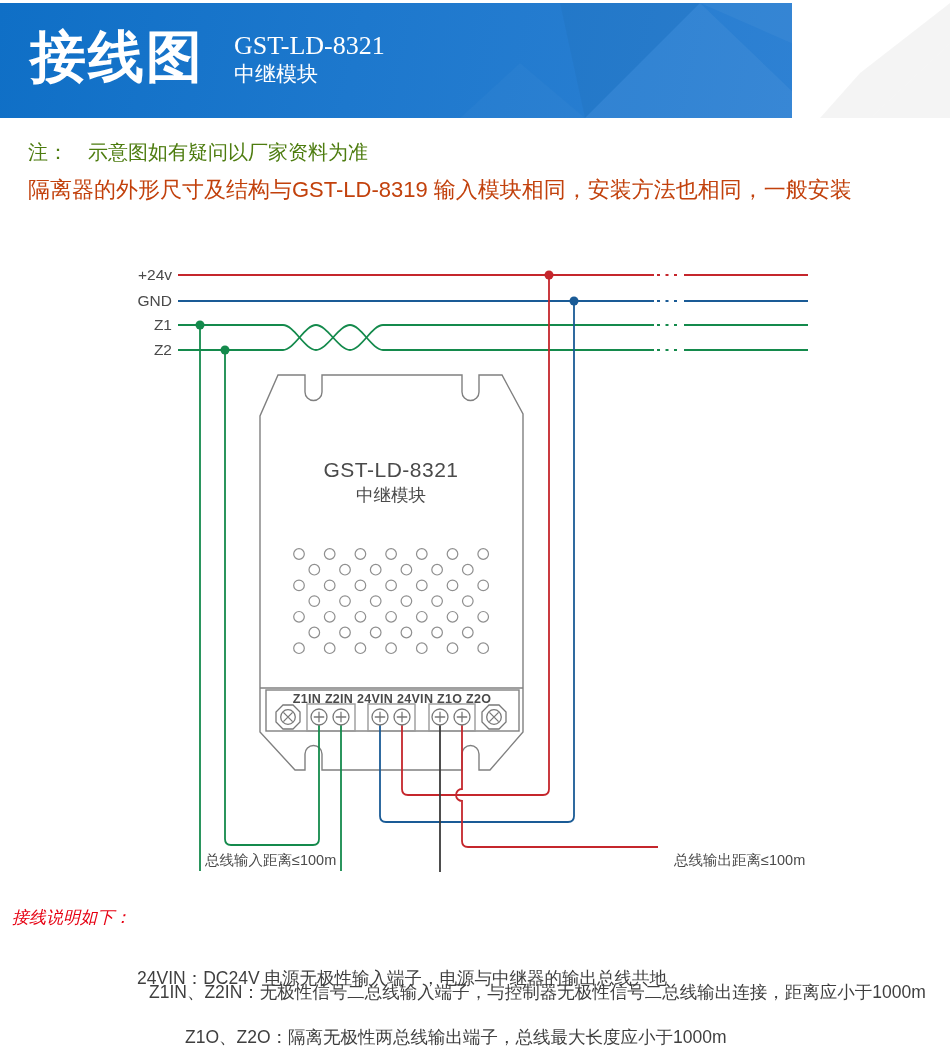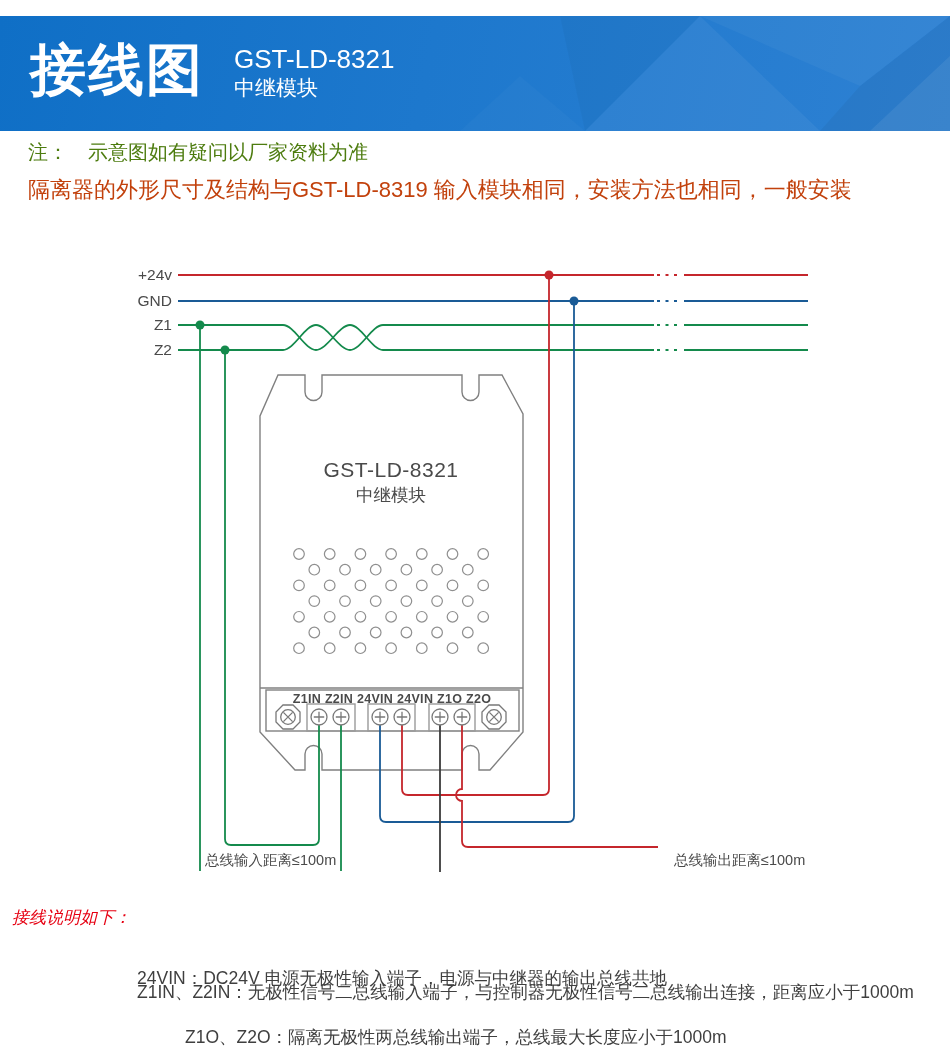--- a/index.html
+++ b/index.html
@@ -1,41 +1,41 @@
 <!DOCTYPE html>
 <html><head>
 <meta charset="utf-8">
 <style>
   html,body{margin:0;padding:0;background:#ffffff;}
   body{font-family:"Liberation Sans","DejaVu Sans",sans-serif;}
   #page{position:relative;width:950px;height:1047px;background:#fff;overflow:hidden;}
 
   
-  .header{position:absolute;left:0;top:16px;width:950px;height:115px;
-          background:linear-gradient(102deg,#0f6fc6 0%,#1d78cd 45%,#2e81d3 100%);}
+  .header{position:absolute;left:0;top:3px;width:792px;height:115px;
+          background:linear-gradient(102deg,#0f6fc6 0%,#1d78cd 45%,#2e81d3 100%);font-family:Liberation Serif, serif;}
   .header svg{position:absolute;left:0;top:0;}
   .header-title{position:absolute;left:30px;top:17px;color:#fff;font-size:56px;font-weight:bold;letter-spacing:2px;}
   .header-sub{position:absolute;left:234px;top:28px;color:#fff;}
   .header-model{font-size:26px;line-height:30px;}
   .header-type{font-size:21px;line-height:27px;}
 
   
   .note{position:absolute;left:28px;top:139px;font-size:20px;color:#4d7c0f;white-space:nowrap;}
   .note .txt{margin-left:20px;}
   .intro{position:absolute;left:28px;top:172px;width:912px;color:#c2410c;font-size:22px;line-height:35px;}
 
   
   .diagram{position:absolute;left:0;top:255px;}
   .dash{stroke-dasharray:3 5.5;}
   .diagram text{fill:#4a4a4a;}
 
   
   .instr-heading{position:absolute;left:12px;top:906px;font-size:17px;color:#e60012;font-style:italic;}
   .instr-item{position:absolute;left:137px;font-size:17.5px;color:#3f3f3f;white-space:nowrap;}
-  .i0{top:966px;text-align:right;} .i1{top:980px;} .i2{top:1025px;margin-left:48px;}
+  .i0{top:966px;text-align:right;} .i1{top:980px;margin-left:12px;} .i2{top:1025px;margin-left:48px;}
 </style>
 </head>
 <body>
 
 <div id="page">
 
   <div class="header">
     <svg width="950" height="115" viewBox="0 0 950 115">
       <polygon points="560,0 700,0 585,115" fill="rgba(0,0,0,0.03)"></polygon>
       <polygon points="585,115 700,0 820,115" fill="rgba(255,255,255,0.05)"></polygon>

